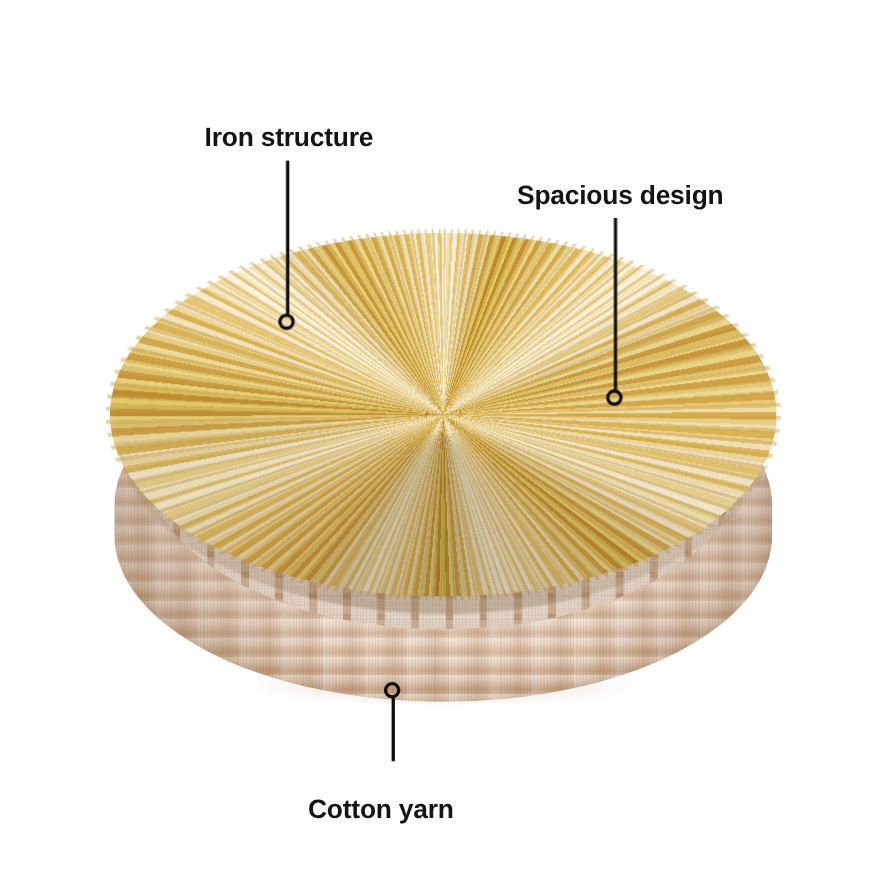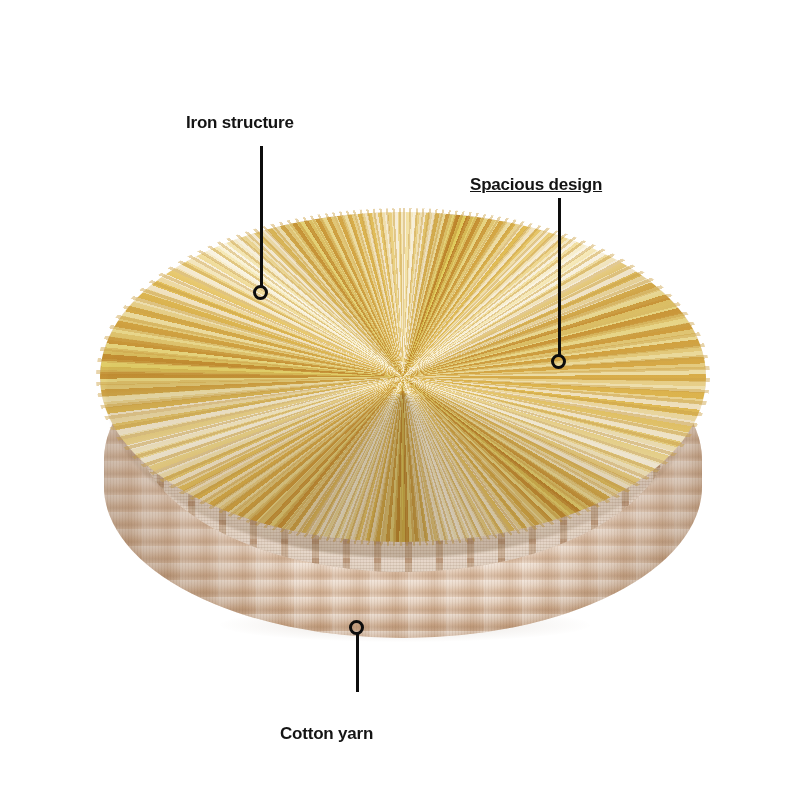--- a/index.html
+++ b/index.html
@@ -9,21 +9,21 @@
     font-family:"Liberation Sans","DejaVu Sans",sans-serif;
     overflow:hidden;position:relative;
   }
   #stage{position:relative;width:800px;height:800px;background:#ffffff;overflow:hidden;}
 
   
   .callout-label{
     position:absolute;
     font-weight:700;
     color:#141414;
-    font-size:17px;
+    font-size:24px;
     letter-spacing:-0.2px;
     white-space:nowrap;
     line-height:1;
   }
   .leader{
     position:absolute;
     background:#0d0d0d;
     width:3px;
   }
   .leader-dot{
@@ -283,21 +283,21 @@
     <div class="rim"></div>
     <div class="rim-twist"></div>
     <div class="rim-fringe"></div>
     <div class="rim-shadow"></div>
   </div>
 
   <div id="annotations">
       <div class="callout-label" style="left: 186px; top: 114px;">Iron structure</div>
       <div class="leader" style="left: 260px; top: 146px; height: 140px;"></div>
       <div class="leader-dot" style="left: 253px; top: 285px;"></div>
-      <div class="callout-label" style="left: 470px; top: 176px; text-decoration: underline;">Spacious design</div>
+      <div class="callout-label" style="left: 470px; top: 166px;">Spacious design</div>
       <div class="leader" style="left: 558px; top: 198px; height: 158px;"></div>
       <div class="leader-dot" style="left: 551px; top: 354px;"></div>
       <div class="callout-label" style="left: 280px; top: 725px;">Cotton yarn</div>
       <div class="leader" style="left: 356px; top: 634px; height: 58px;"></div>
       <div class="leader-dot" style="left: 349px; top: 620px;"></div>
     </div>
 
 </div>
 
 </body></html>

